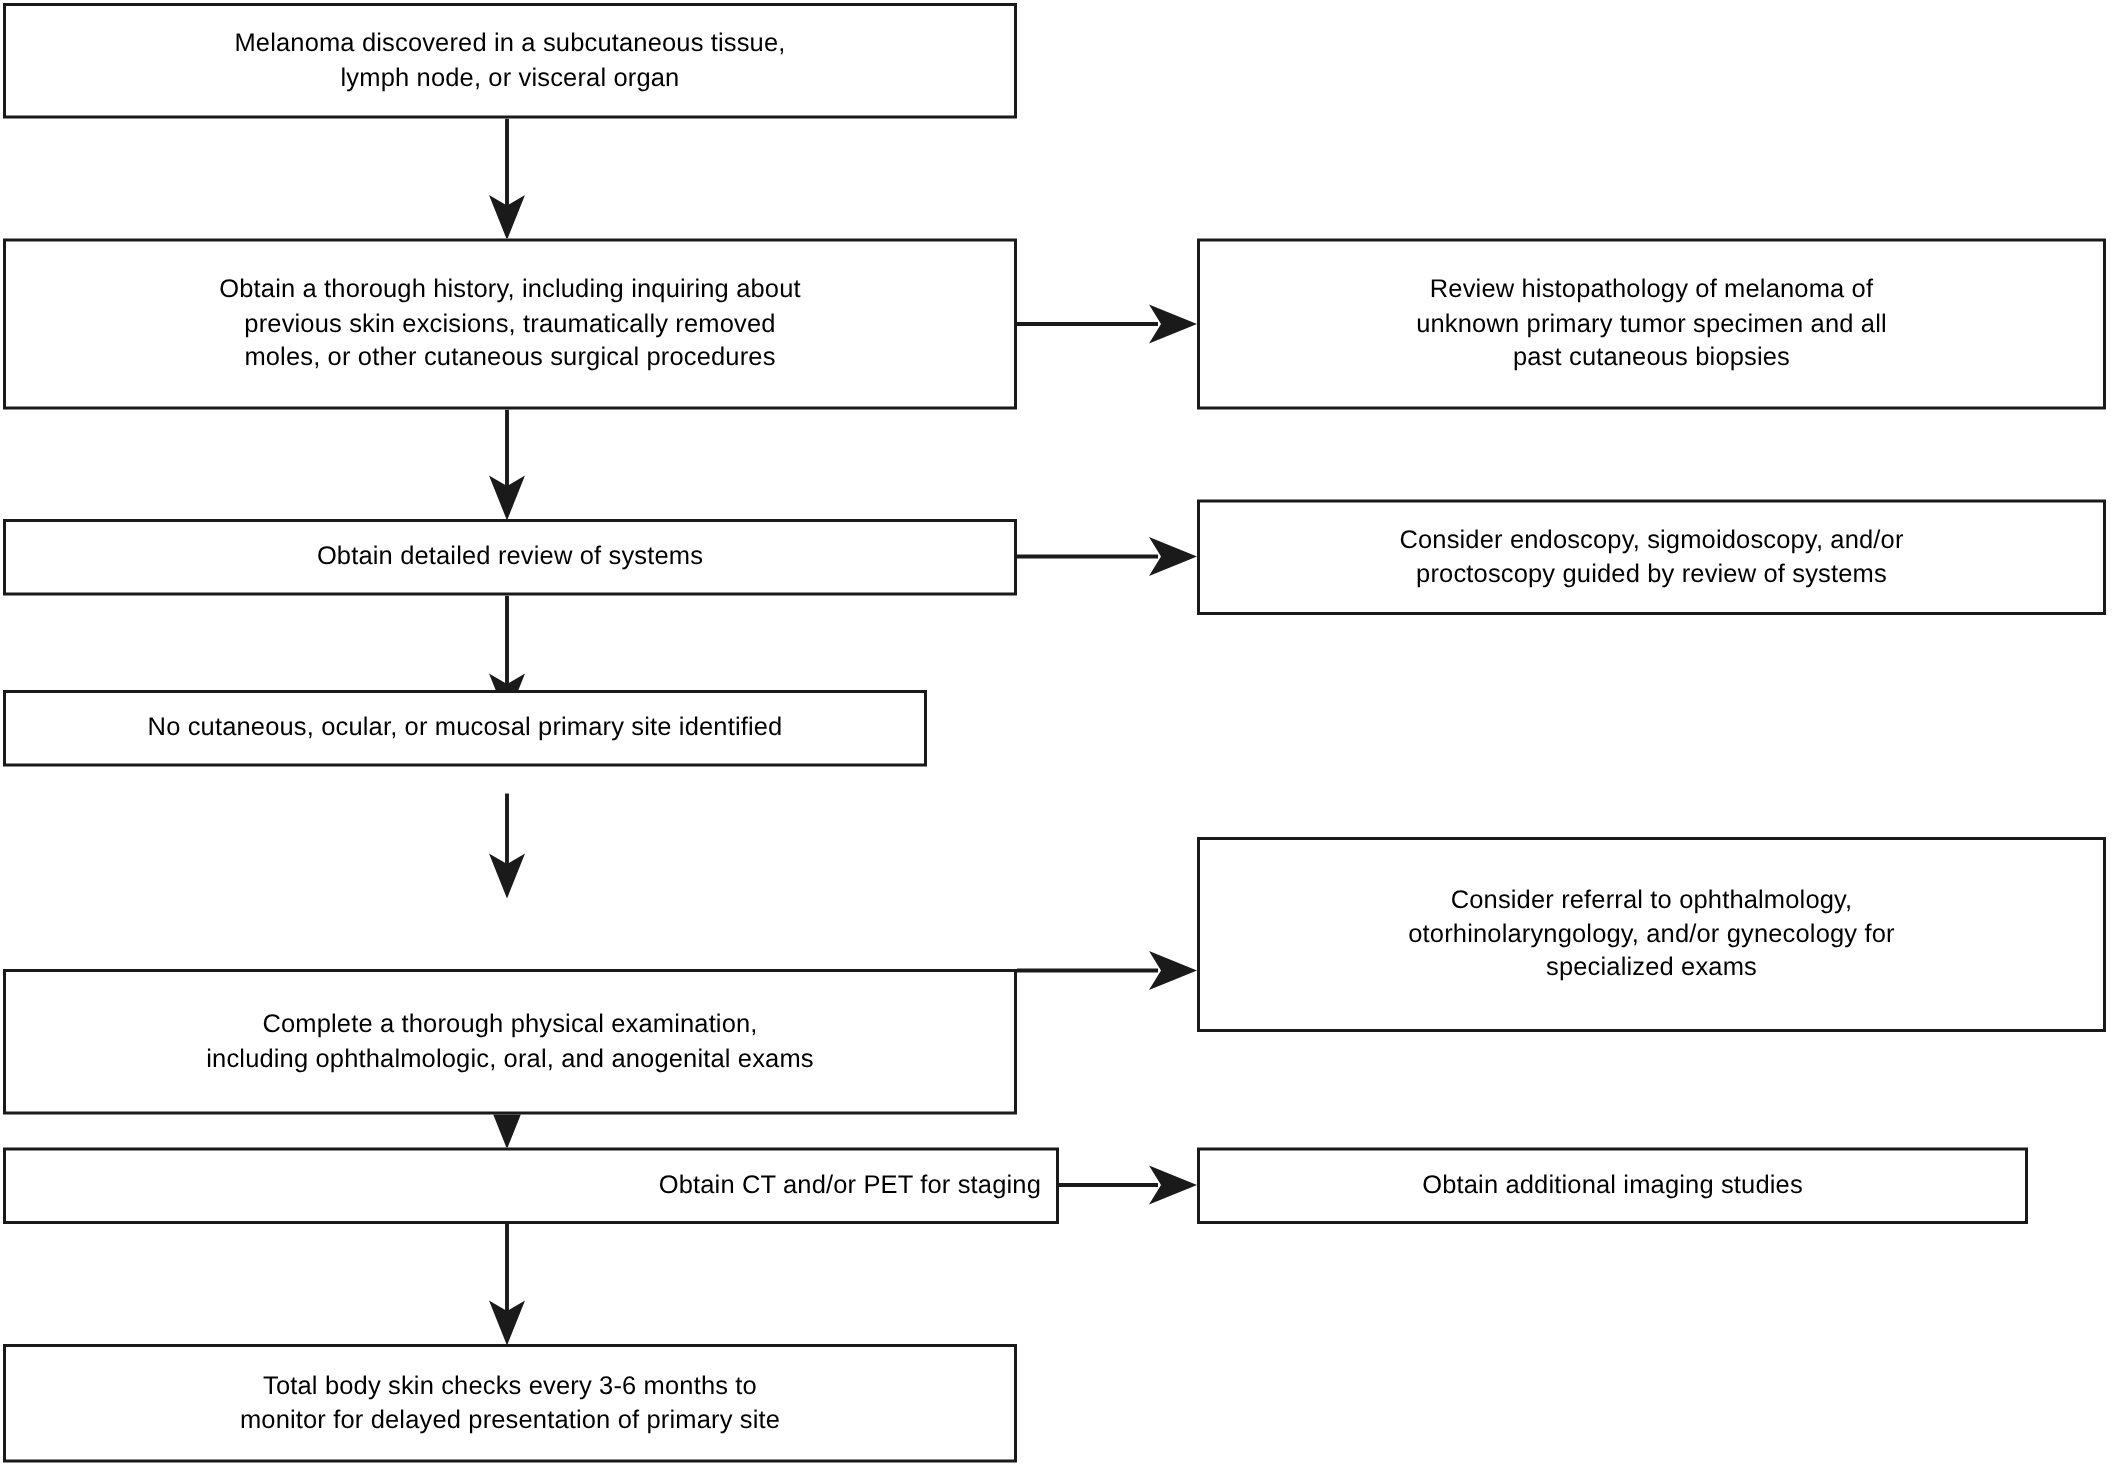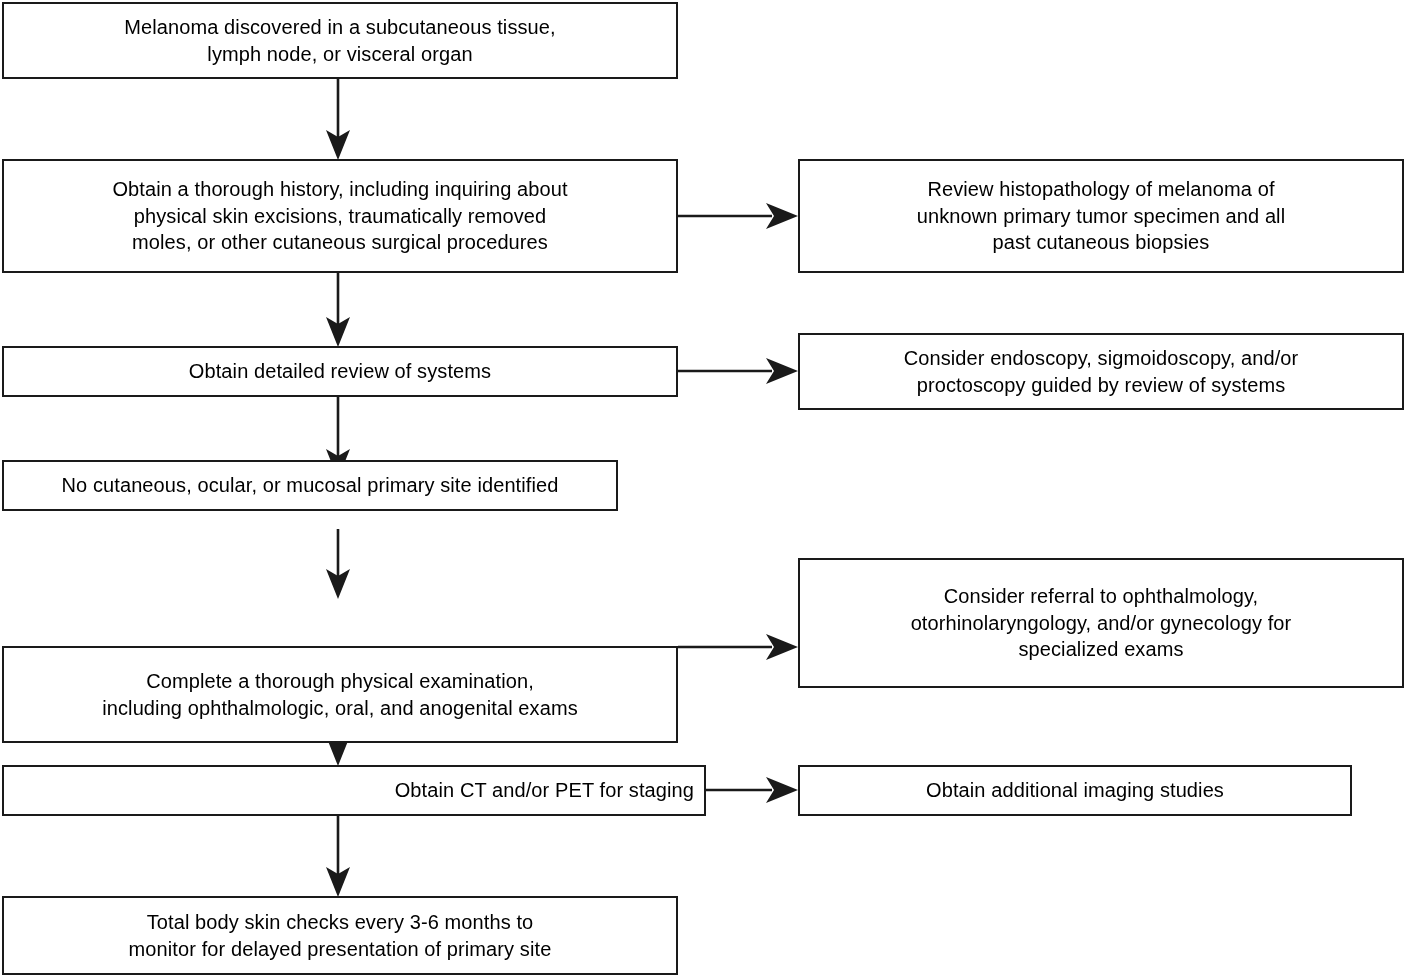--- a/index.html
+++ b/index.html
@@ -24,21 +24,21 @@
     box-sizing: border-box;
     background: #ffffff;
     border: 2.5px solid #1a1a1a;
     display: flex;
     align-items: center;
     justify-content: center;
     text-align: center;
     padding: 4px 10px;
   }
   .node-label {
-    font-size: 20px;
+    font-size: 17px;
     line-height: 1.33;
     color: #000000;
     white-space: pre-line;
     letter-spacing: 0.1px;
   }
   svg.connectors {
     position: absolute;
     left: 0;
     top: 0;
     width: 1409px;
@@ -114,21 +114,21 @@
     </g>
   </svg>
 
   <div class="node" style="left:2px; top:2px; width:676px; height:77px;">
     <span class="node-label">Melanoma discovered in a subcutaneous tissue,
 lymph node, or visceral organ</span>
   </div>
 
   <div class="node" style="left:2px; top:159px; width:676px; height:114px;">
     <span class="node-label">Obtain a thorough history, including inquiring about
-physical skin excisions, traumatically removed
+previous skin excisions, traumatically removed
 moles, or other cutaneous surgical procedures</span>
   </div>
 
   <div class="node" style="left:2px; top:346px; width:676px; height:51px;">
     <span class="node-label">Obtain detailed review of systems</span>
   </div>
 
   <div class="node" style="left:2px; top:460px; width:616px; height:51px;">
     <span class="node-label">No cutaneous, ocular, or mucosal primary site identified</span>
   </div>

